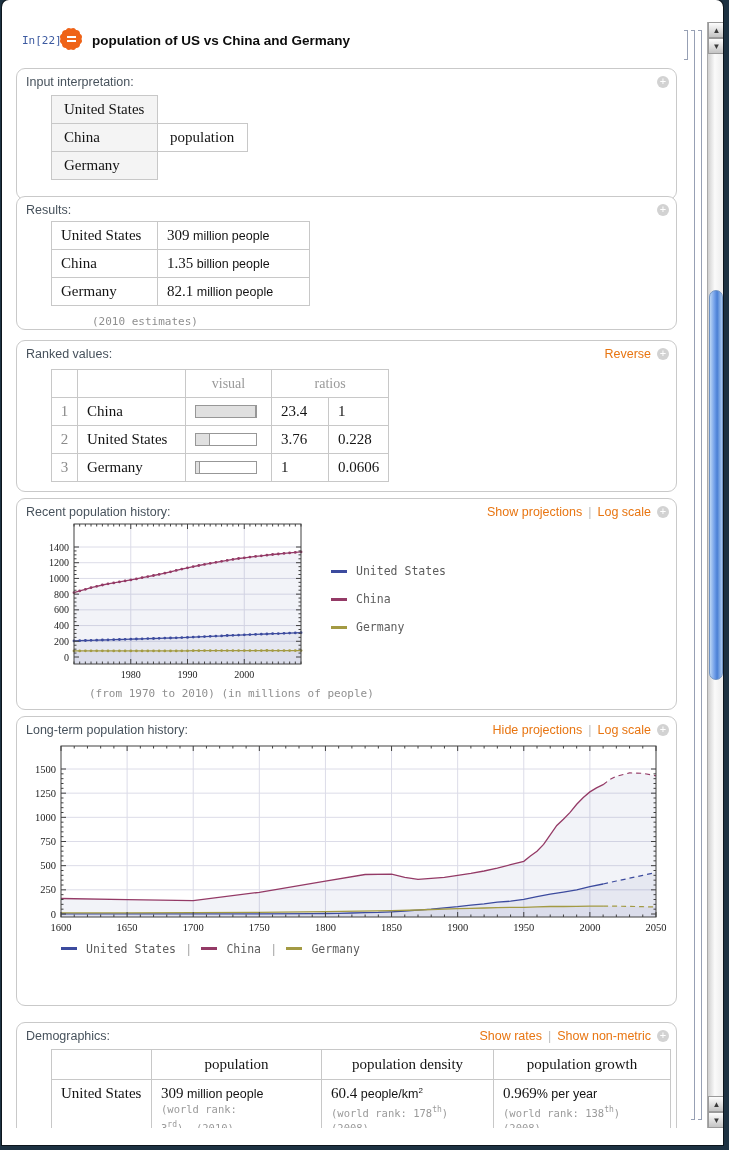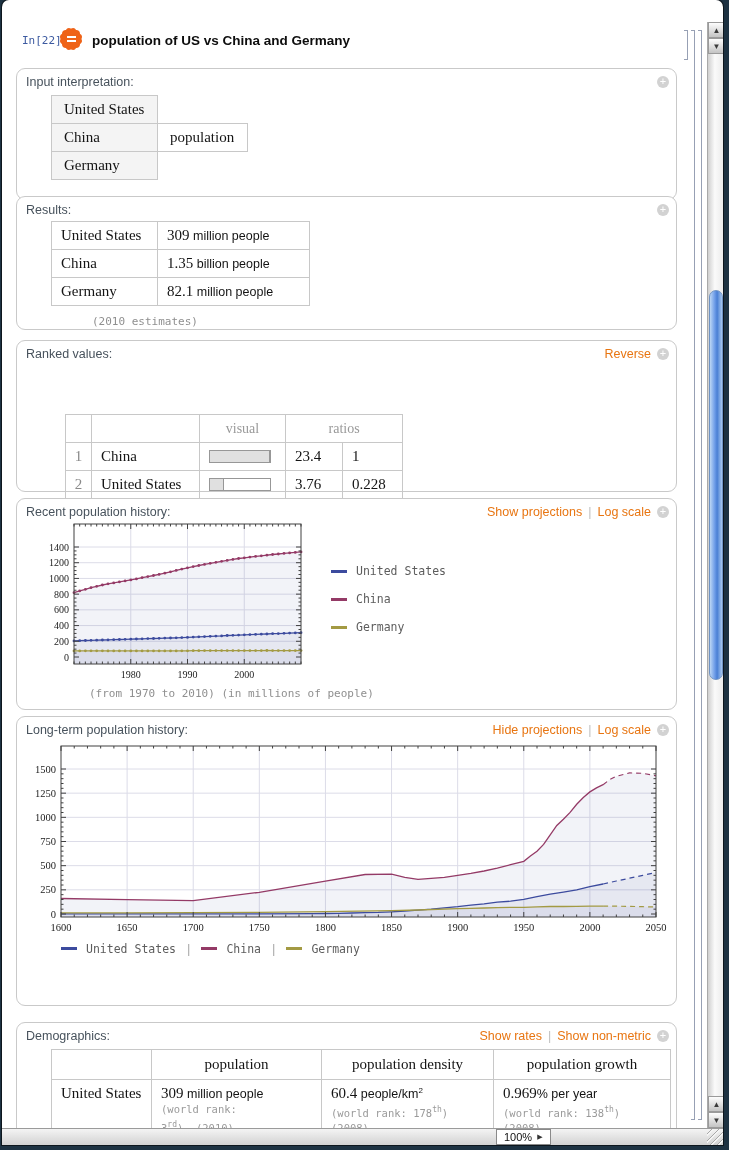--- a/index.html
+++ b/index.html
@@ -153,21 +153,21 @@
           </tr>
         </tbody>
           </table>
         <div class="footnote" style="left:32px;top:118px;margin-left:43px;" data-interactable="false">(2010 estimates)</div>
       </div>
 
       <div class="pod" style="top:318px;height:152px;" data-interactable="false">
         <div class="pod-title" data-interactable="false">Ranked values:</div>
         <div class="pod-links"><span data-interactable="true">Reverse</span></div>
         <div class="pod-plus" data-interactable="true">+</div>
-        <table class="t" style="left:48px;top:28px;margin-top:45px;">
+        <table class="t" style="left:34px;top:28px;">
           <tbody>
               <tr>
             <th style="width:26px;"></th>
             <th style="width:108px;"></th>
             <th class="gray-h" style="width:86px;" data-interactable="false">visual</th>
             <th class="gray-h" colspan="2" style="width:114px;" data-interactable="false">ratios</th>
           </tr>
           <tr>
             <td class="rankno" data-interactable="false">1</td>
             <td data-interactable="false">China</td>
@@ -776,20 +776,13 @@
 
     <div class="vscroll" data-interactable="true">
       <div class="sbtn" style="top:0;" data-interactable="true">▲</div>
       <div class="sbtn" style="top:16px;" data-interactable="true">▼</div>
       <div class="thumb" style="top:268px;height:390px;" data-interactable="true"></div>
       <div class="sbtn" style="top:1074px;" data-interactable="true">▲</div>
       <div class="sbtn" style="top:1090px;" data-interactable="true">▼</div>
     </div>
   </div>
 
-  <div class="statusbar" data-interactable="false">
-    <div class="zoomctl" data-interactable="true">
-      <span data-interactable="false">100%</span>
-      <span class="zarr" data-interactable="false">▶</span>
-    </div>
-    <div class="grip" data-interactable="true"></div>
-  </div>
 </div>
 
 </body></html>

